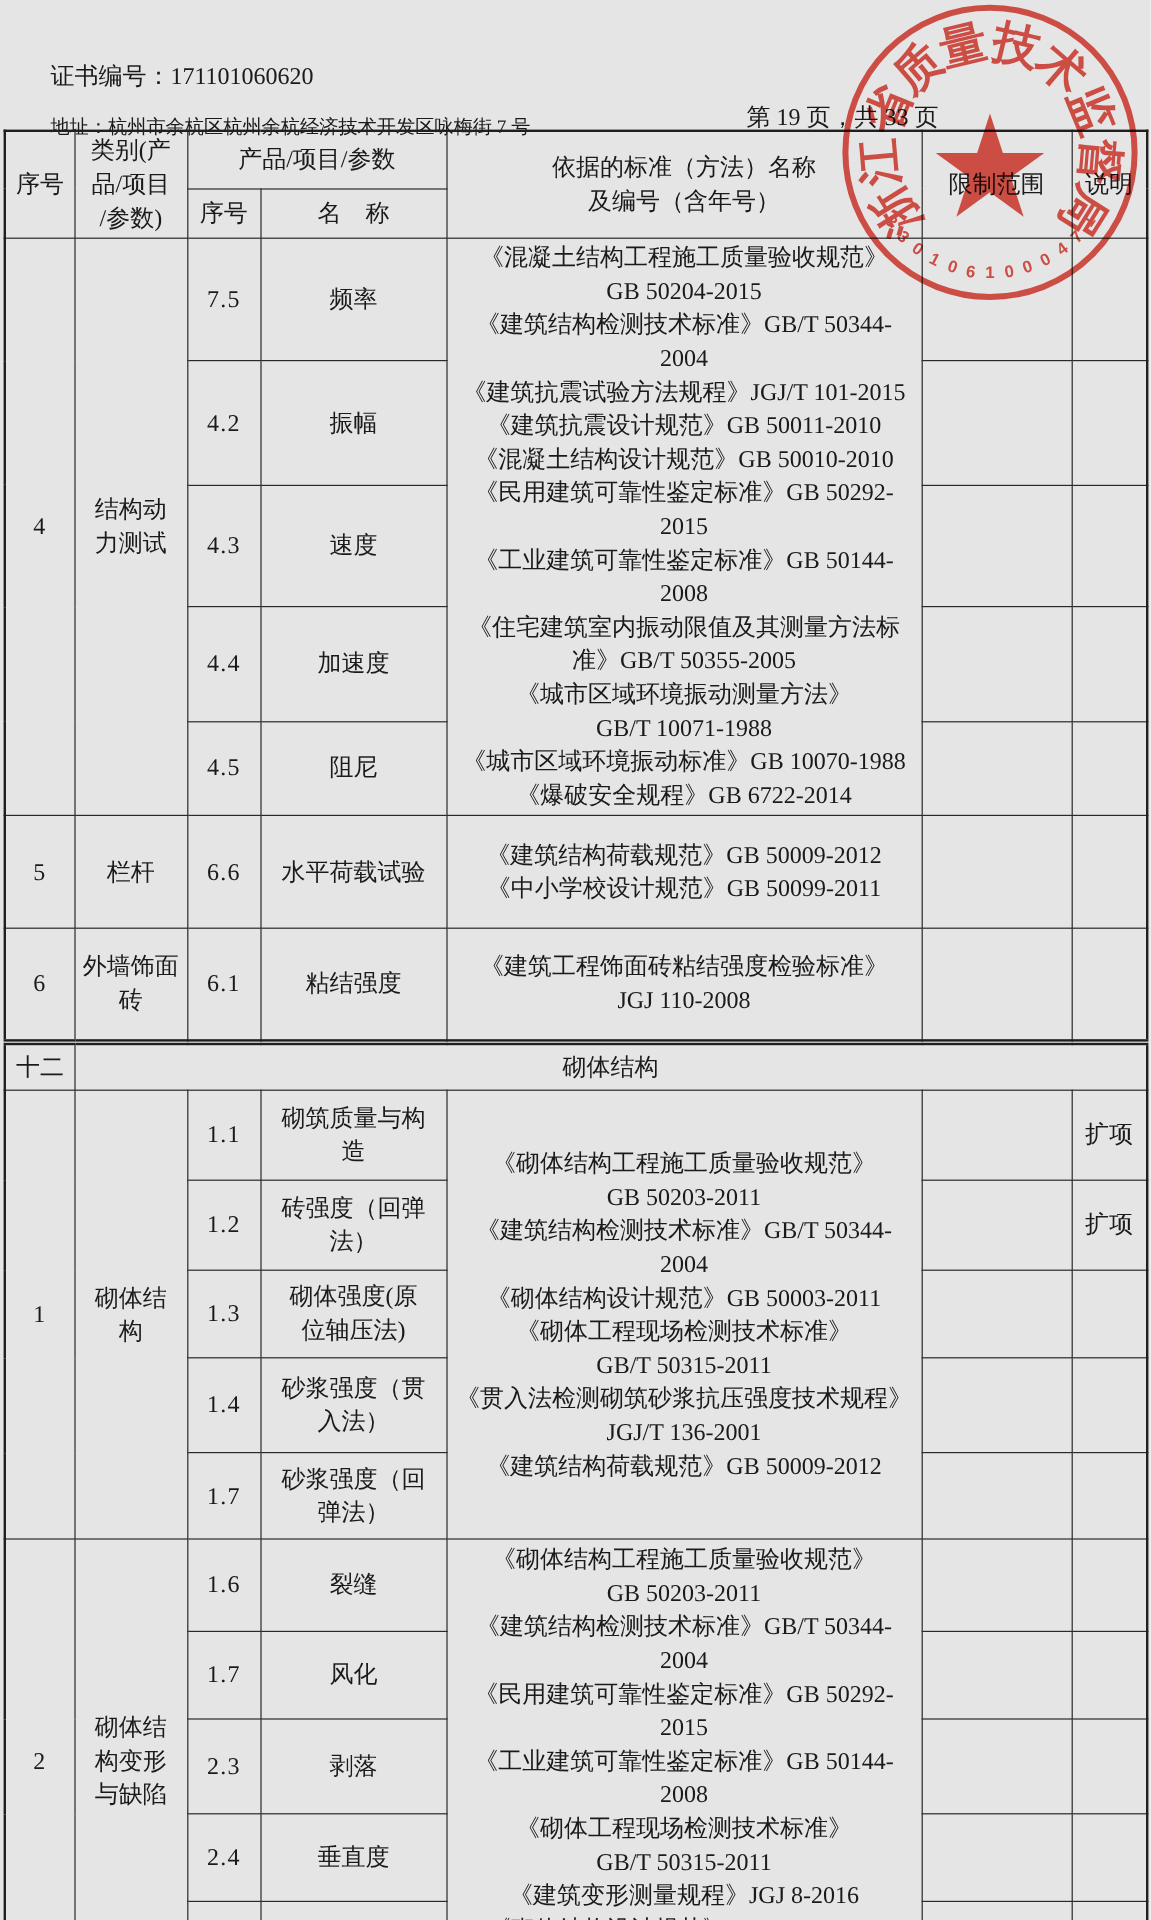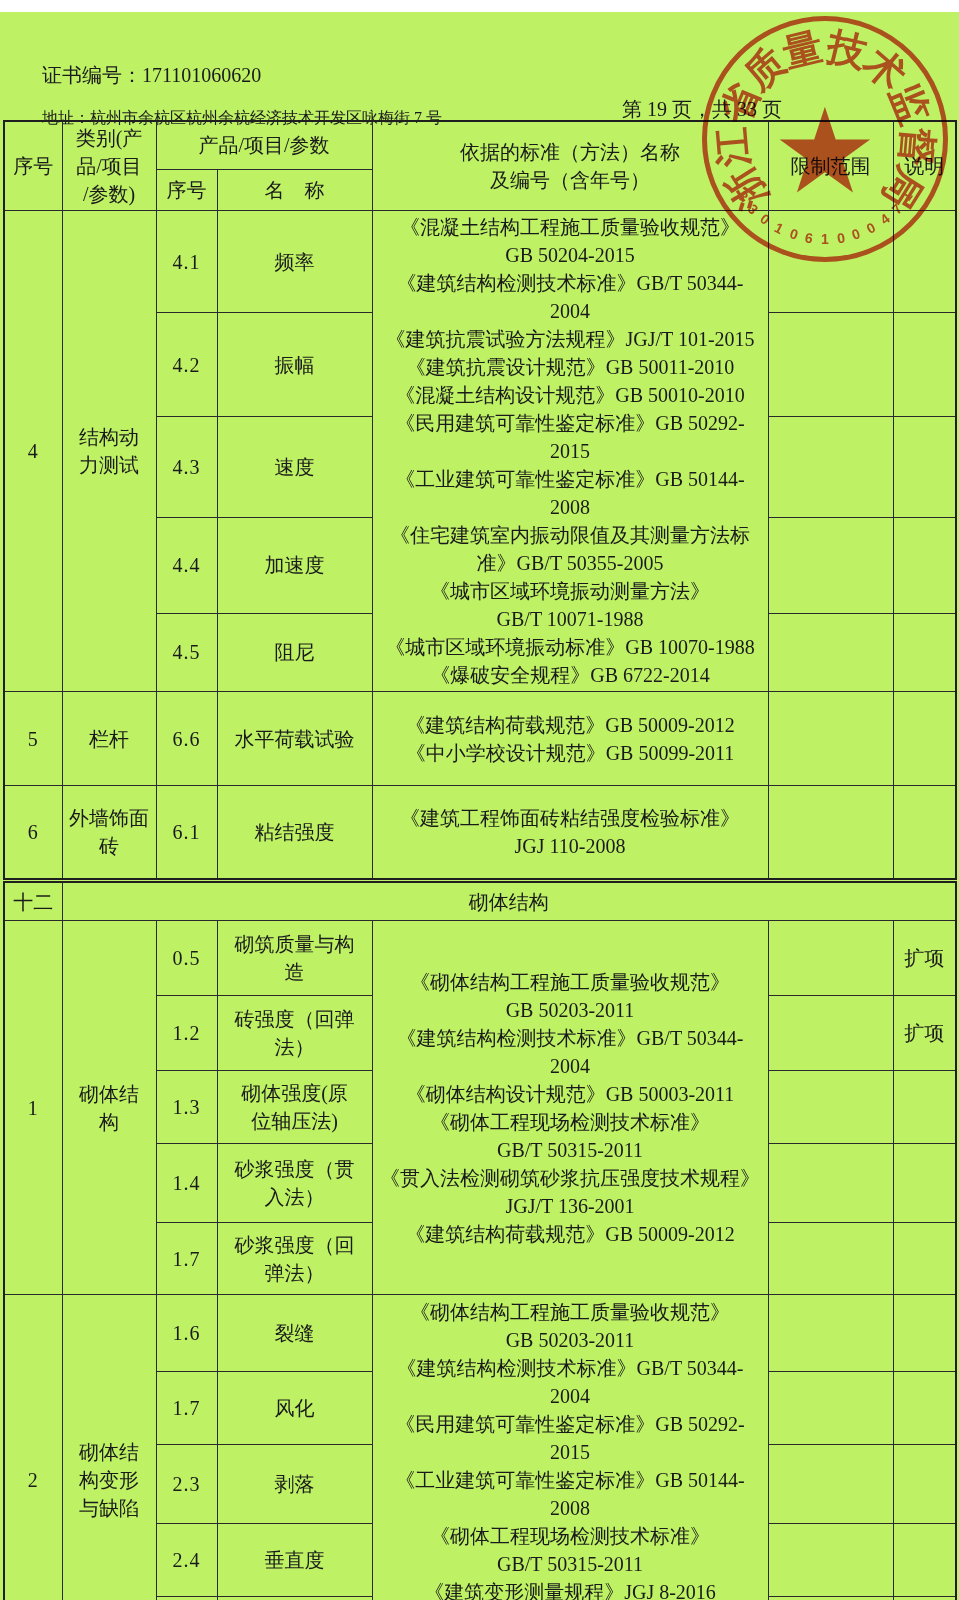--- a/index.html
+++ b/index.html
@@ -5,21 +5,21 @@
   * { box-sizing: border-box; }
   html, body { margin: 0; padding: 0; }
   body {
     width: 959px; height: 1600px;
     background: #ffffff;
     font-family: "Liberation Serif", "DejaVu Serif", serif;
     color: #1a1a1a;
     position: relative;
     overflow: hidden;
   }
-  .page { position: absolute; inset: 0; background: #bef264; margin-top: 12px; }
+  .page { position: absolute; inset: 0; background: #e5e5e5; }
 
   
   .cert-line { position: absolute; left: 42px; top: 50px; font-size: 20px; white-space: nowrap; }
   .addr-line { position: absolute; left: 42px; top: 96px; font-size: 16px; white-space: nowrap; }
   .page-info { position: absolute; left: 622px; top: 84px; font-size: 20px; white-space: nowrap; }
 
   
   table.cert {
     position: absolute; left: 3px; top: 108px;
     width: 952px; border-collapse: collapse; table-layout: fixed;
@@ -86,21 +86,21 @@
     </tr>
     <tr style="height:38px">
       <th>序号</th>
       <th>名　称</th>
     </tr>
 
     <tr style="height:89px">
       <td rowspan="5" class="num">4</td>
       <td rowspan="5" class="pre">结构动
 力测试</td>
-      <td class="num">4.1</td>
+      <td class="num">7.5</td>
       <td class="pre">频率</td>
       <td rowspan="5" class="std">《混凝土结构工程施工质量验收规范》
 GB 50204-2015
 《建筑结构检测技术标准》GB/T 50344-2004
 《建筑抗震试验方法规程》JGJ/T 101-2015
 《建筑抗震设计规范》GB 50011-2010
 《混凝土结构设计规范》GB 50010-2010
 《民用建筑可靠性鉴定标准》GB 50292-2015
 《工业建筑可靠性鉴定标准》GB 50144-2008
 《住宅建筑室内振动限值及其测量方法标
@@ -162,21 +162,21 @@
 
     <tr class="section-row" style="height:40px">
       <td>十二</td>
       <td colspan="6">砌体结构</td>
     </tr>
 
     <tr style="height:75px">
       <td rowspan="5" class="num">1</td>
       <td rowspan="5" class="pre">砌体结
 构</td>
-      <td class="num">0.5</td>
+      <td class="num">1.1</td>
       <td class="pre">砌筑质量与构
 造</td>
       <td rowspan="5" class="std">《砌体结构工程施工质量验收规范》
 GB 50203-2011
 《建筑结构检测技术标准》GB/T 50344-2004
 《砌体结构设计规范》GB 50003-2011
 《砌体工程现场检测技术标准》
 GB/T 50315-2011
 《贯入法检测砌筑砂浆抗压强度技术规程》
 JGJ/T 136-2001

